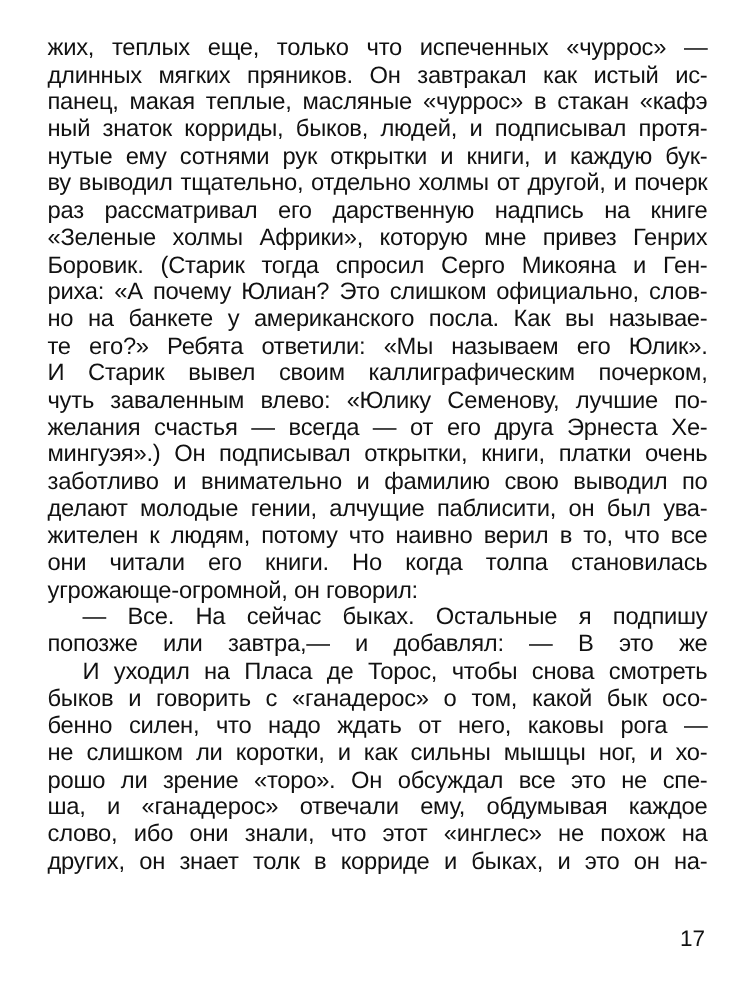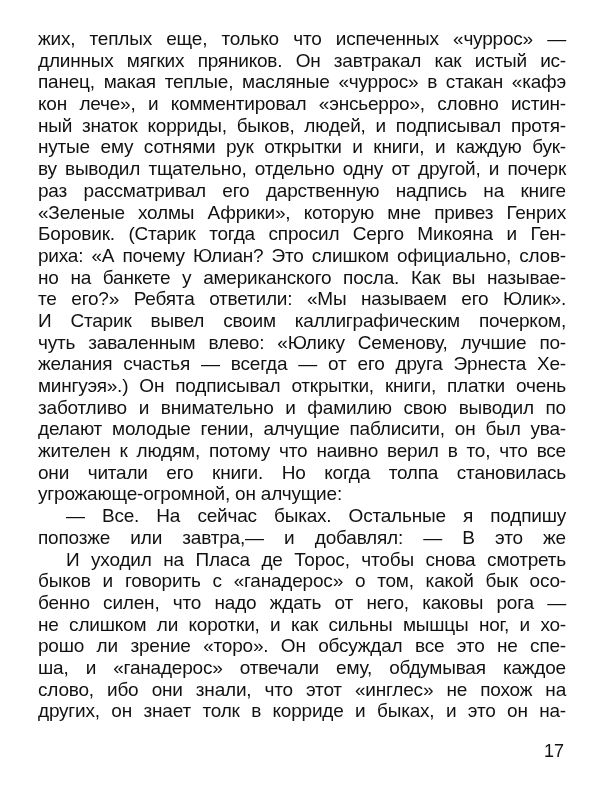--- a/index.html
+++ b/index.html
@@ -49,39 +49,38 @@
   </style>
 </head>
 <body>
 
 <div class="page">
 
   <div>
     <div class="line">жих, теплых еще, только что испеченных «чуррос» —</div>
     <div class="line">длинных мягких пряников. Он завтракал как истый ис-</div>
     <div class="line">панец, макая теплые, масляные «чуррос» в стакан «кафэ</div>
-    <div class="line">кон лече», и комментировал «энсьерро», словно истин-</div>
     <div class="line">ный знаток корриды, быков, людей, и подписывал протя-</div>
     <div class="line">нутые ему сотнями рук открытки и книги, и каждую бук-</div>
-    <div class="line">ву выводил тщательно, отдельно одну от другой, и почерк</div>
+    <div class="line">ву выводил тщательно, отдельно холмы от другой, и почерк</div>
     <div class="line">раз рассматривал его дарственную надпись на книге</div>
     <div class="line">«Зеленые холмы Африки», которую мне привез Генрих</div>
     <div class="line">Боровик. (Старик тогда спросил Серго Микояна и Ген-</div>
     <div class="line">риха: «А почему Юлиан? Это слишком официально, слов-</div>
     <div class="line">но на банкете у американского посла. Как вы называе-</div>
     <div class="line">те его?» Ребята ответили: «Мы называем его Юлик».</div>
     <div class="line">И Старик вывел своим каллиграфическим почерком,</div>
     <div class="line">чуть заваленным влево: «Юлику Семенову, лучшие по-</div>
     <div class="line">желания счастья — всегда — от его друга Эрнеста Хе-</div>
     <div class="line">мингуэя».) Он подписывал открытки, книги, платки очень</div>
     <div class="line">заботливо и внимательно и фамилию свою выводил по</div>
     <div class="line">делают молодые гении, алчущие паблисити, он был ува-</div>
     <div class="line">жителен к людям, потому что наивно верил в то, что все</div>
     <div class="line">они читали его книги. Но когда толпа становилась</div>
-    <div class="line last">угрожающе-огромной, он алчущие:</div>
+    <div class="line last">угрожающе-огромной, он говорил:</div>
   </div>
 
   <div>
     <div class="line indent">— Все. На сейчас быках. Остальные я подпишу</div>
     <div class="line">попозже или завтра,— и добавлял: — В это же</div>
   </div>
 
   <div>
     <div class="line indent">И уходил на Пласа де Торос, чтобы снова смотреть</div>
     <div class="line">быков и говорить с «ганадерос» о том, какой бык осо-</div>

